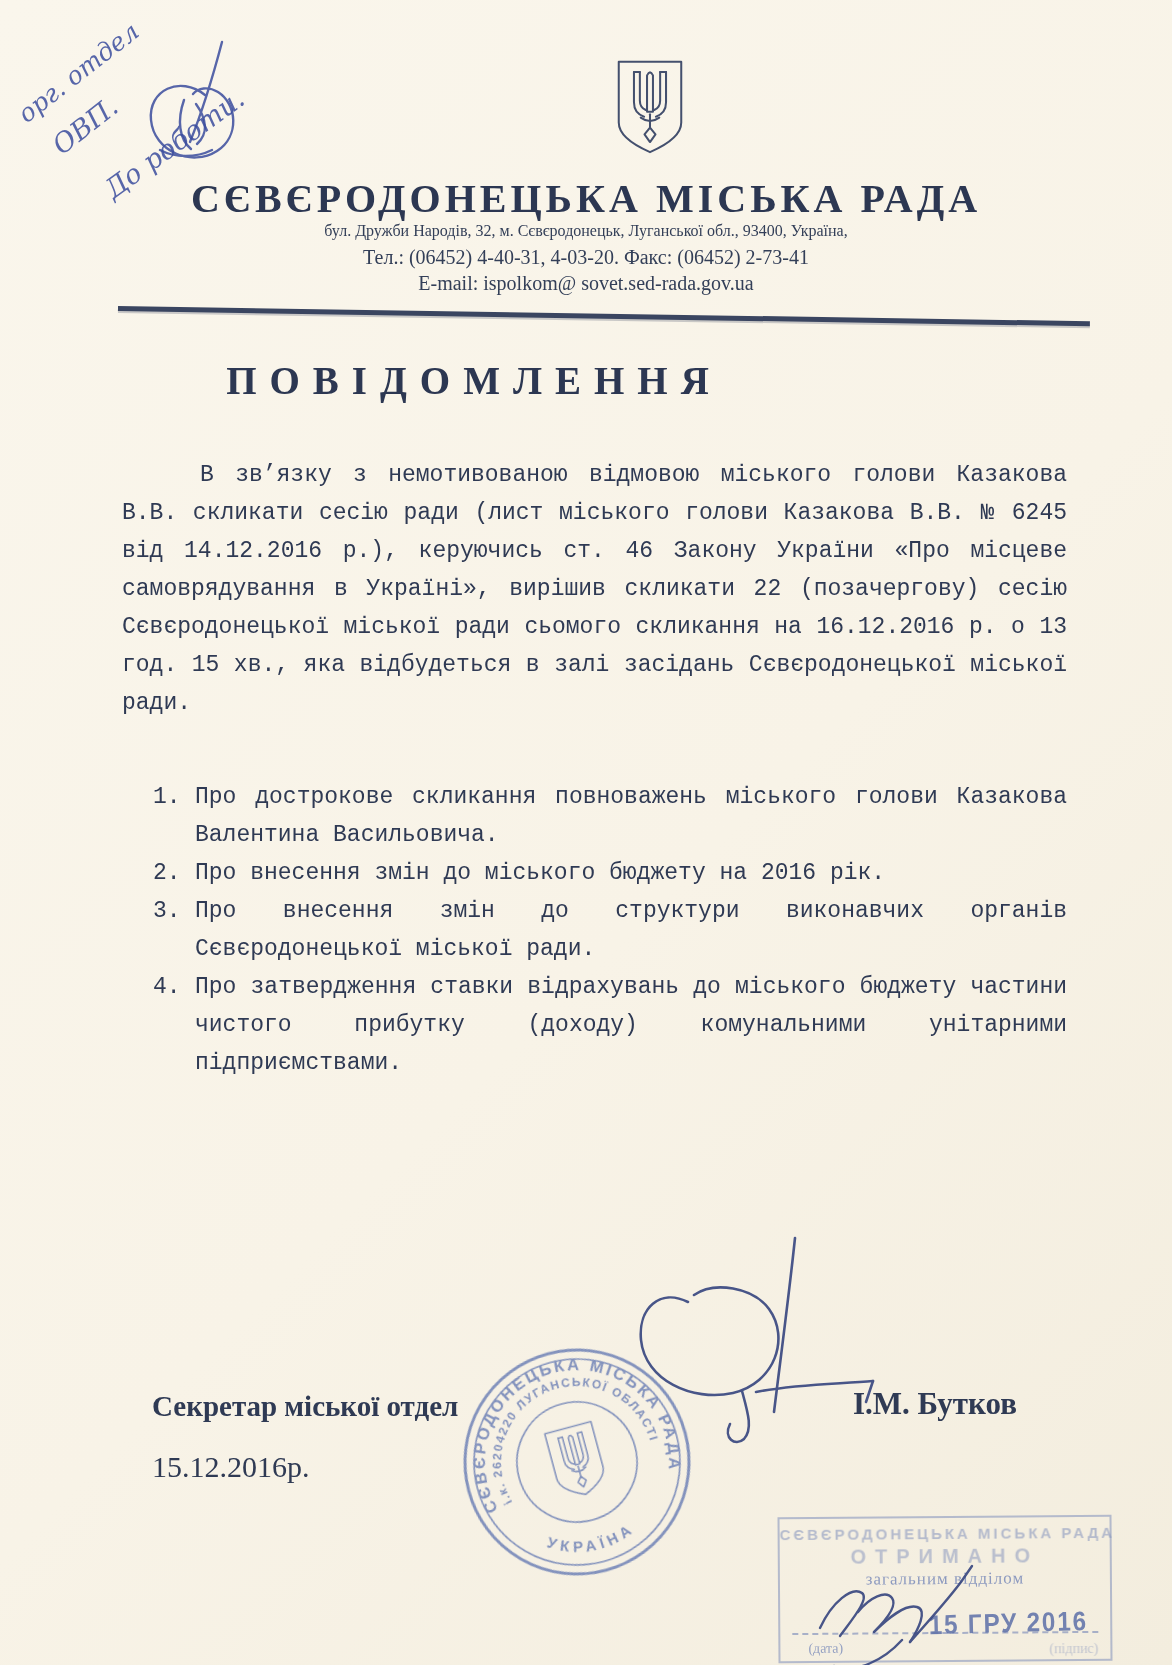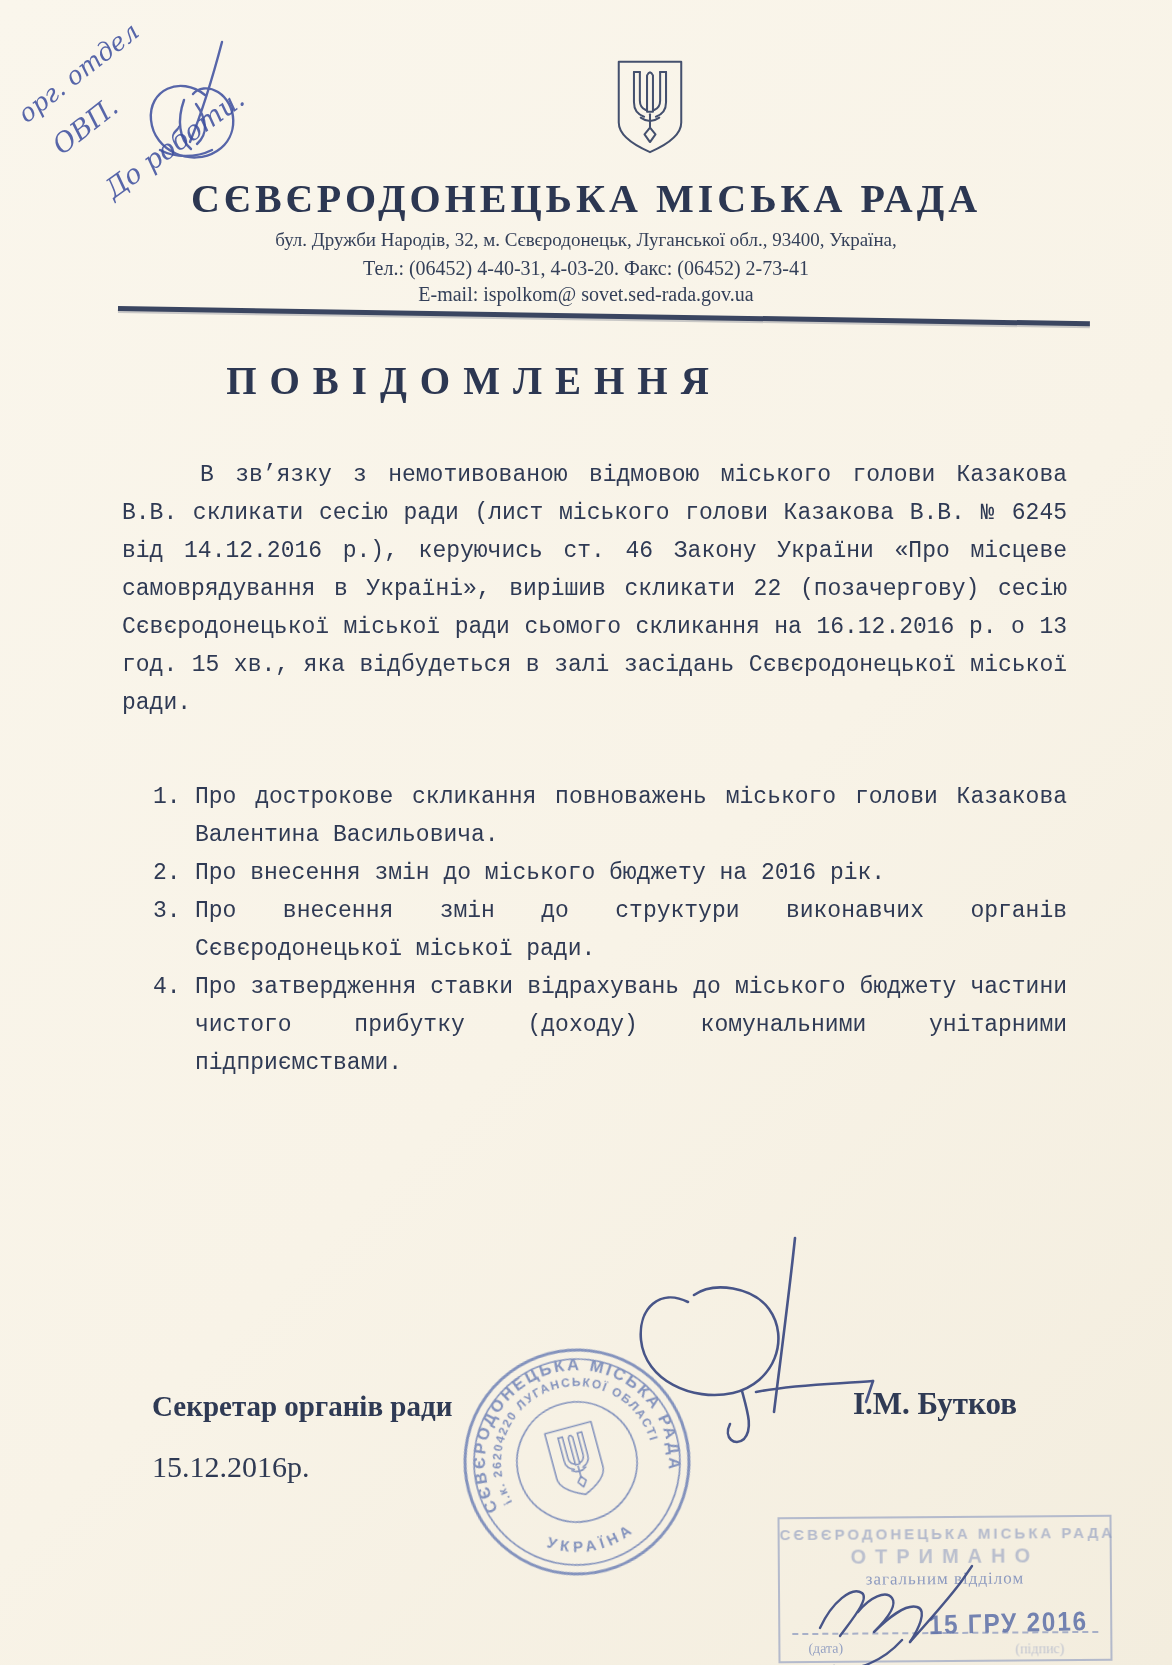--- a/index.html
+++ b/index.html
@@ -27,21 +27,21 @@
   .note1{left:6px;top:58px;font-size:25px;transform:rotate(-38deg);}
   .note2{left:48px;top:110px;font-size:27px;transform:rotate(-38deg);}
   .note3{left:92px;top:128px;font-size:27px;transform:rotate(-36deg);}
   
   .emblem{position:absolute;left:612px;top:56px;width:76px;height:102px;color:#44506e;}
   .header-block{position:absolute;left:0;top:178px;width:1172px;text-align:center;}
   .org-name{
     font-size:40px;font-weight:bold;letter-spacing:4px;
     color:#2c3752;line-height:1.05;
   }
-  .addr{font-size:19px;color:#333f58;margin-top:8px;line-height:1.3;}
+  .addr{font-size:16px;color:#333f58;margin-top:1px;line-height:1.3;}
   .addr2{font-size:20px;color:#333f58;margin-top:4px;}
   .addr3{font-size:20px;color:#333f58;margin-top:3px;}
   .header-rule{
     position:absolute;left:118px;top:306px;width:972px;height:5px;
     background:#3a4560;transform:rotate(0.9deg);transform-origin:left center;
     box-shadow:0 2px 0 rgba(58,69,96,.25);
   }
   
   .doc-title{
     position:absolute;left:0;top:358px;width:948px;text-align:center;
@@ -82,21 +82,21 @@
     border:2px solid rgba(116,134,184,.5);
     color:#7486b8;box-sizing:border-box;
     transform:rotate(-.4deg);
     text-align:center;
   }
   .recv-org{margin-top:7px;font-family:"Liberation Sans",sans-serif;font-size:15px;font-weight:bold;letter-spacing:3px;opacity:.5;filter:blur(.5px);white-space:nowrap;}
   .recv-status{margin-top:3px;font-family:"Liberation Sans",sans-serif;font-size:20px;font-weight:bold;letter-spacing:9px;opacity:.45;filter:blur(.6px);}
   .recv-dept{margin-top:1px;font-size:17px;letter-spacing:1px;opacity:.8;}
   .recv-line{position:absolute;left:12px;right:12px;bottom:26px;border-bottom:2px dashed rgba(116,134,184,.6);}
   .recv-date-label{position:absolute;left:28px;bottom:4px;font-size:14px;opacity:.75;}
-  .recv-sign-label{position:absolute;right:46px;bottom:2px;font-size:14px;opacity:.4;filter:blur(.5px);}
+  .recv-sign-label{position:absolute;right:12px;bottom:2px;font-size:14px;opacity:.4;filter:blur(.5px);}
   .recv-date-value{
     position:absolute;right:22px;bottom:22px;
     font-family:"Liberation Sans",sans-serif;font-weight:bold;
     font-size:27px;letter-spacing:2px;color:#5d70a8;opacity:.85;
     transform:scaleX(.9) rotate(-1deg);transform-origin:right bottom;white-space:nowrap;
   }
   
   .ink-overlay{position:absolute;left:0;top:0;width:1172px;height:1665px;pointer-events:none;}
 </style>
 </head>
@@ -145,21 +145,21 @@
   <div class="doc-body">
     <p>В зв’язку з немотивованою відмовою міського голови Казакова В.В. скликати сесію ради (лист міського голови Казакова В.В. № 6245 від 14.12.2016 р.), керуючись ст. 46 Закону України «Про місцеве самоврядування в Україні», вирішив скликати 22 (позачергову) сесію Сєвєродонецької міської ради сьомого скликання на 16.12.2016 р. о 13 год. 15 хв., яка відбудеться в залі засідань Сєвєродонецької міської ради.</p>
     <ol>
       <li>Про дострокове скликання повноважень міського голови Казакова Валентина Васильовича.</li>
       <li>Про внесення змін до міського бюджету на 2016 рік.</li>
       <li>Про внесення змін до структури виконавчих органів Сєвєродонецької міської ради.</li>
       <li>Про затвердження ставки відрахувань до міського бюджету частини чистого прибутку (доходу) комунальними унітарними підприємствами.</li>
     </ol>
   </div>
 
-  <div class="sig-role">Секретар органів ради</div>
+  <div class="sig-role">Секретар міської отдел</div>
   <div class="sig-name">І.М. Бутков</div>
   <div class="sig-date">15.12.2016р.</div>
 
   <svg class="round-stamp" viewBox="0 0 250 250">
     <defs>
       <path id="rs-outer" d="M41.6 163.9 A 92 92 0 1 1 208.4 163.9" fill="none"></path>
       <path id="rs-inner" d="M62.7 168.6 A 76 76 0 1 1 187.3 168.6" fill="none"></path>
       <path id="rs-bottom" d="M67.1 193.9 A 90 90 0 0 0 182.9 193.9" fill="none"></path>
     </defs>
     <g fill="none" stroke="currentColor">

